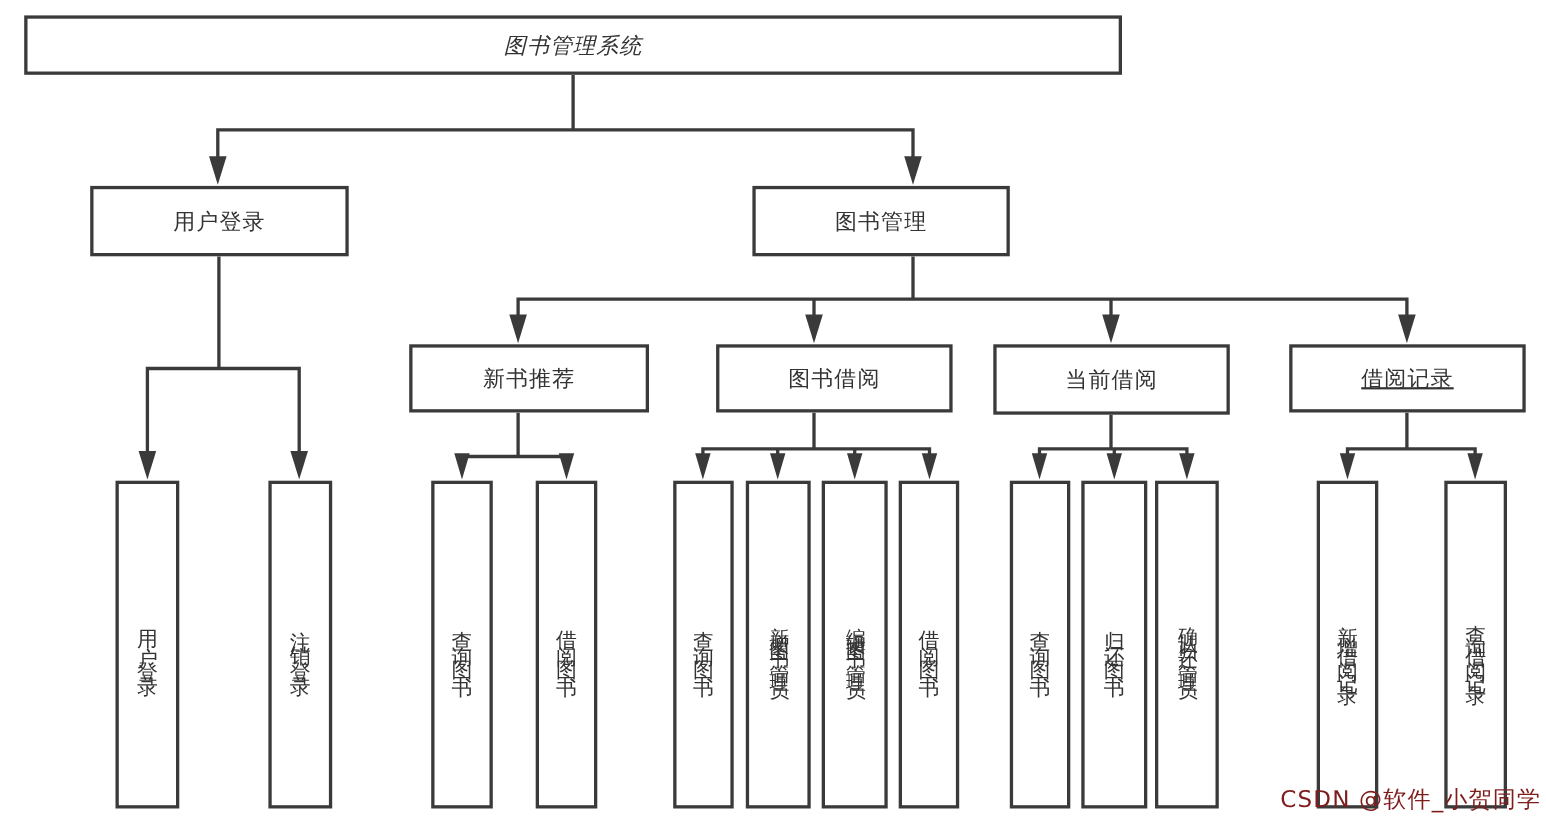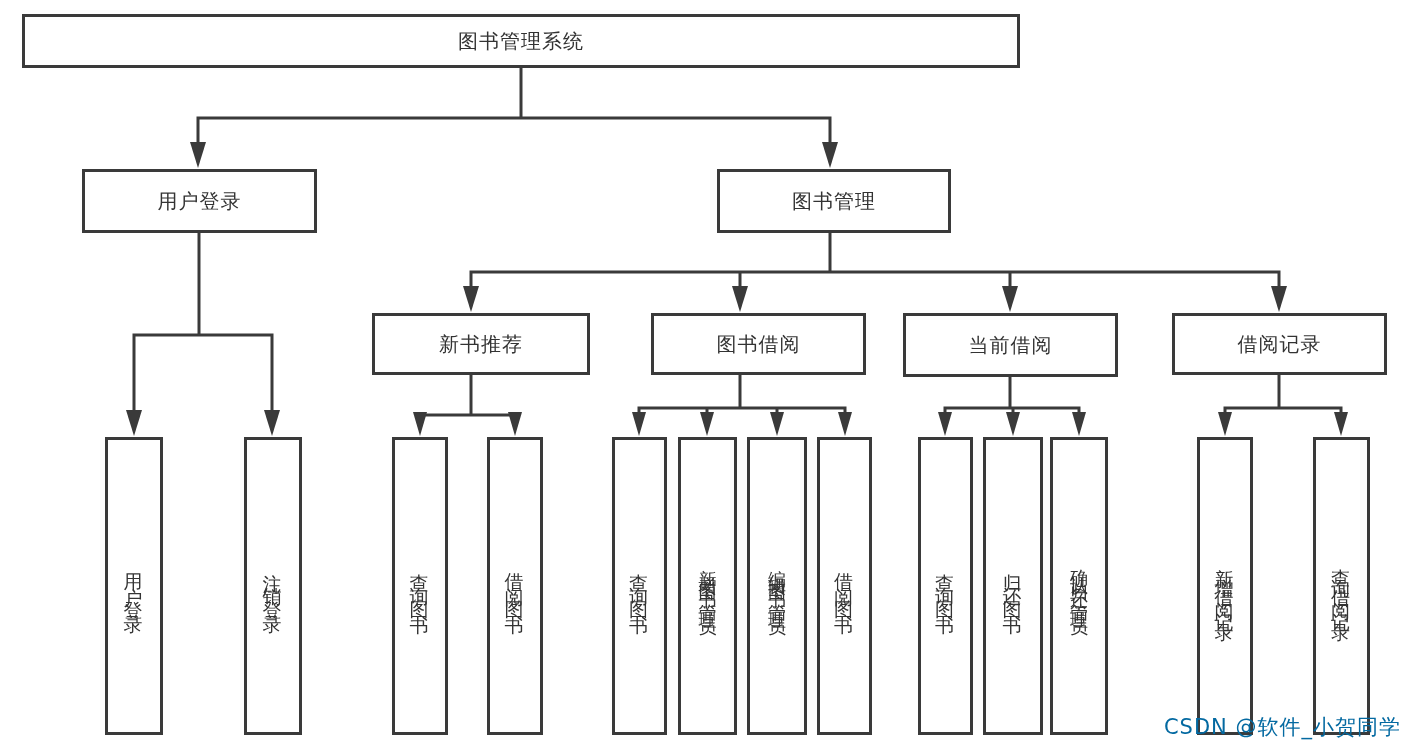--- a/index.html
+++ b/index.html
@@ -43,21 +43,21 @@
   }
   .ls4 { letter-spacing: 14px; }
   .ls6 { letter-spacing: 11px; }
   .ls9 { letter-spacing: 7px; font-size: 18px; }
   #watermark {
     position: absolute;
     right: 4px;
     bottom: 6px;
     z-index: 3;
     font-size: 21px;
-    color: #0369a1;
+    color: #7f1d1d;
     letter-spacing: 1px;
     white-space: nowrap;
   }
 </style>
 </head>
 <body>
 
 <div id="stage">
 
   <svg id="wires" viewBox="0 0 1405 747" xmlns="http://www.w3.org/2000/svg">
@@ -110,29 +110,29 @@
 
       <path d="M945 436 L938 412 L952 412 Z"></path>
       <path d="M1013 436 L1006 412 L1020 412 Z"></path>
       <path d="M1079 436 L1072 412 L1086 412 Z"></path>
 
       <path d="M1225 436 L1218 412 L1232 412 Z"></path>
       <path d="M1341 436 L1334 412 L1348 412 Z"></path>
     </g>
   </svg>
 
-  <div class="node" style="left:22px; top:14px; width:998px; height:54px;">图书管理系统</div>
+  <div class="node" style="left:22px; top:14px; width:998px; height:54px;font-style:italic;">图书管理系统</div>
 
   <div class="node" style="left:82px; top:169px; width:235px; height:64px;">用户登录</div>
-  <div class="node" style="left:717px; top:169px; width:234px; height:64px;">图书管理</div>
+  <div class="node" style="left:684px; top:169px; width:234px; height:64px;">图书管理</div>
 
   <div class="node" style="left:362px; top:313px; width:218px; height:62px;margin-left:10px;">新书推荐</div>
   <div class="node" style="left:633px; top:313px; width:215px; height:62px;margin-left:18px;">图书借阅</div>
   <div class="node" style="left:903px; top:313px; width:215px; height:64px;">当前借阅</div>
-  <div class="node" style="left:1172px; top:313px; width:215px; height:62px;">借阅记录</div>
+  <div class="node" style="left:1172px; top:313px; width:215px; height:62px;text-decoration:underline;">借阅记录</div>
 
   <div class="node vnode ls4" style="left:105px; top:437px; width:58px; height:298px;">用户登录</div>
   <div class="node vnode ls4" style="left:244px; top:437px; width:58px; height:298px;">注销登录</div>
 
   <div class="node vnode ls4" style="left:392px; top:437px; width:56px; height:298px;">查询图书</div>
   <div class="node vnode ls4" style="left:487px; top:437px; width:56px; height:298px;">借阅图书</div>
 
   <div class="node vnode ls4" style="left:612px; top:437px; width:55px; height:298px;">查询图书</div>
   <div class="node vnode ls9" style="left:678px; top:437px; width:59px; height:298px;">新增图书（管理员）</div>
   <div class="node vnode ls9" style="left:747px; top:437px; width:60px; height:298px;">编辑图书（管理员）</div>

